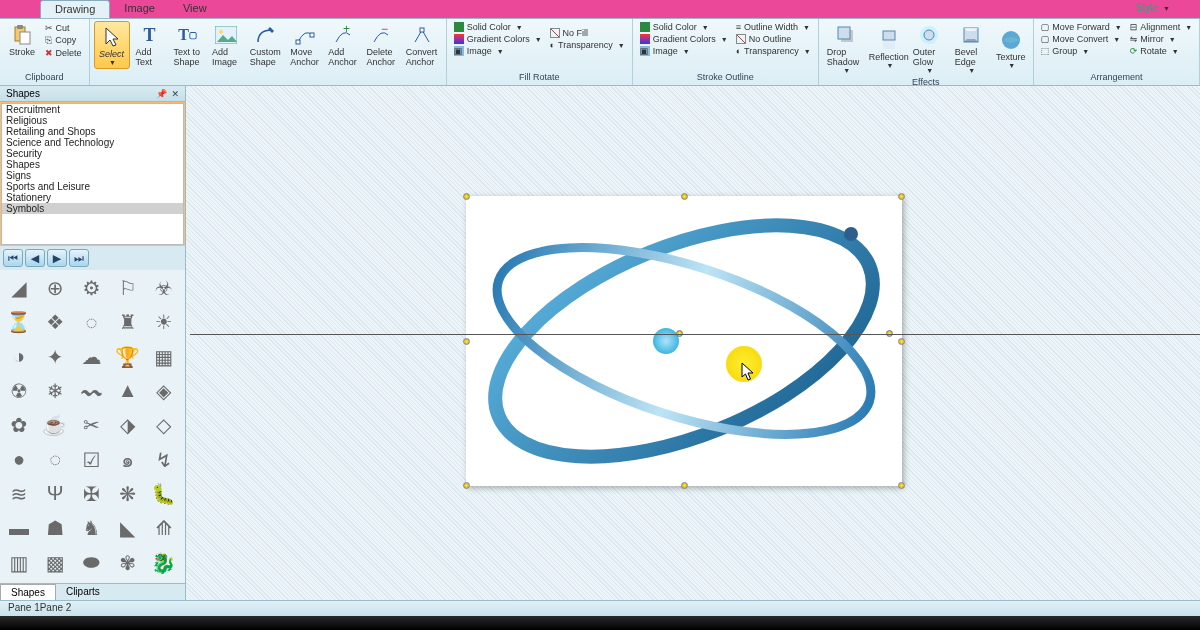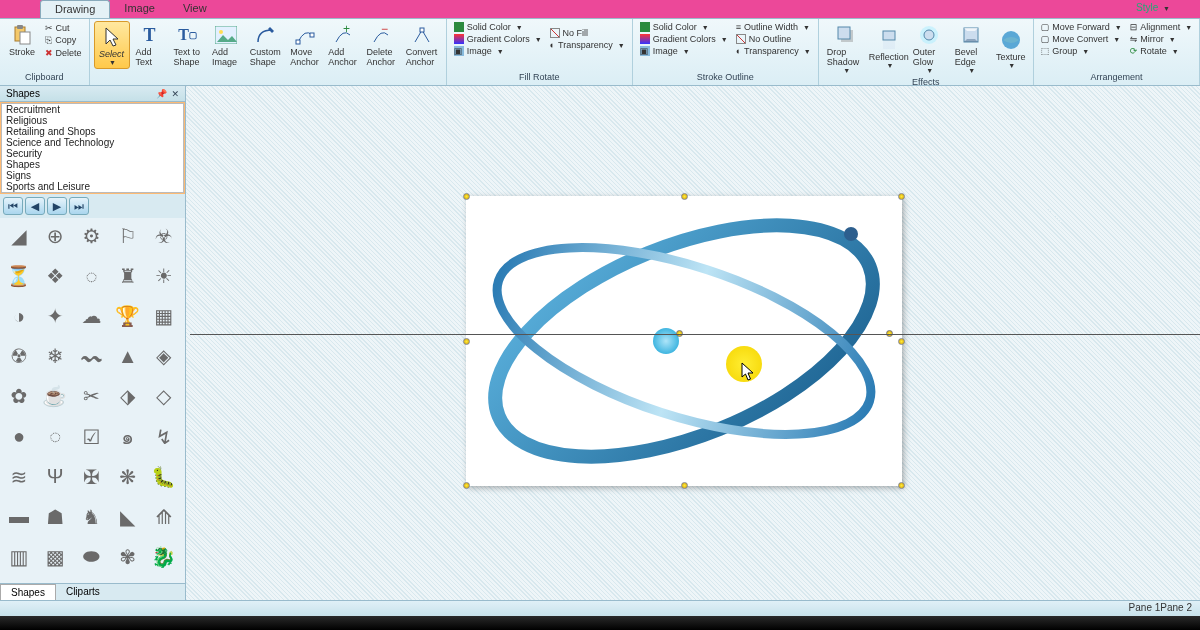--- a/index.html
+++ b/index.html
@@ -19,37 +19,37 @@
 .big-icon { width: 24px; height: 24px; display: flex; align-items: center; justify-content: center; }
 .small-row { display: flex; align-items: center; font-size: 9px; color: #333; padding: 1px 3px; cursor: pointer; white-space: nowrap; gap: 3px; }
 .color-sw { width: 10px; height: 10px; display: inline-block; }
 .arrow-d { font-size: 7px; color: #333; margin-left: 2px; }
 .col { display: flex; flex-direction: column; justify-content: center; }
 
 .workspace { display: flex; height: 514px; }
 .side-panel { width: 186px; background: #fdba74; border-right: 1px solid #9bc; display: flex; flex-direction: column; }
 .panel-title { background: linear-gradient(#d8eaf1,#c5e0e8); font-size: 10px; padding: 2px 6px; border-bottom: 1px solid #9bc; display: flex; justify-content: space-between; align-items: center; }
 .panel-close { display: flex; gap: 4px; font-size: 9px; color: #345; }
-.category-list { background: #fff; height: 90px; overflow-y: auto; font-size: 10px; border: 1px solid #bbb; margin: 1px; }
+.category-list { background: #fff; height: 142px; overflow-y: auto; font-size: 10px; border: 1px solid #bbb; margin: 1px; }
 .cat-item { padding: 0 4px; cursor: pointer; color: #222; }
 .cat-item.sel { background: #d0d0d0; }
 .nav-btns { display: flex; gap: 2px; padding: 3px; background: #d8eaf1; }
 .nav-btn { width: 20px; height: 18px; background: linear-gradient(#e5f3fb,#aad6ee); border: 1px solid #7ab; border-radius: 3px; display: flex; align-items: center; justify-content: center; font-size: 11px; color: #246; cursor: pointer; }
 .symbol-grid { flex: 1; background: #e8f2f7; padding: 4px; display: grid; grid-template-columns: repeat(5, 1fr); gap: 4px; overflow-y: auto; }
 .sym { width: 30px; height: 28px; display: flex; align-items: center; justify-content: center; color: #6a6a6a; font-size: 20px; cursor: pointer; }
 .panel-tabs { display: flex; background: #d8eaf1; font-size: 10px; border-top: 1px solid #9bc; }
 .ptab { padding: 2px 10px; cursor: pointer; }
 .ptab.active { background: #fff; border: 1px solid #aaa; border-bottom: none; }
 
 .canvas-area { flex: 1; background-image: repeating-linear-gradient(45deg,#d8e8ee 0,#d8e8ee 1px,#eef5f8 1px,#eef5f8 3px); position: relative; overflow: hidden; }
 .drawing { position: absolute; left: 280px; top: 110px; width: 436px; height: 290px; background: #fff; box-shadow: 2px 2px 6px rgba(0,0,0,.3); }
 .sel-handle { width: 7px; height: 7px; background: #fff; border: 1px solid #888; border-radius: 50%; position: absolute; background: radial-gradient(#ffeb3b,#d4a000); }
 .mid-handle { position: absolute; width: 7px; height: 7px; background: radial-gradient(#ffeb3b,#d4a000); border: 1px solid #888; border-radius: 50%; }
 
-.statusbar { display: flex; justify-content: flex-end; background: linear-gradient(#e0f0f7,#c8e2eb); height: 16px; font-size: 10px; padding: 1px 8px; color: #333; border-top: 1px solid #9bc; }
+.statusbar { display: flex; justify-content: flex-start; background: linear-gradient(#e0f0f7,#c8e2eb); height: 16px; font-size: 10px; padding: 1px 8px; color: #333; border-top: 1px solid #9bc; }
 .taskbar { height: 14px; background: linear-gradient(#2a2a2a,#000); }
 
 .cursor { position: absolute; left: 555px; top: 276px; pointer-events: none; z-index: 50; }
 .highlight { position: absolute; left: 540px; top: 260px; width: 36px; height: 36px; background: radial-gradient(#ffee33,#f5d400); border-radius: 50%; z-index: 49; }
 .sel-line { position: absolute; top: 248px; left: 4px; right: 0; height: 0; border-top: 1px solid #555; z-index: 48; }
 .line-handle { position: absolute; width: 7px; height: 7px; border-radius: 50%; background: radial-gradient(#ffeb3b,#d4a000); border: 1px solid #777; top: 244px; }
 </style>
 </head>
 <body>
 

